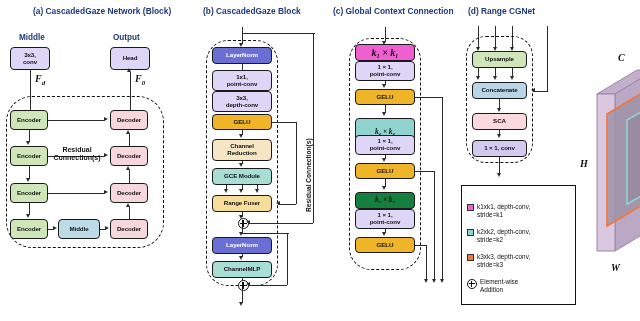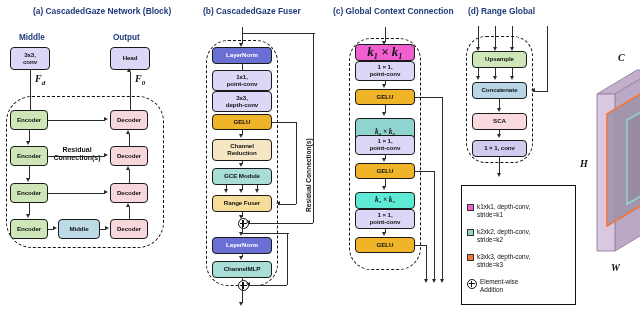--- a/index.html
+++ b/index.html
@@ -36,23 +36,23 @@
   .lg-plus{width:8px;height:8px;border:1.1px solid #111;border-radius:50%;position:relative;flex:none;margin-top:1px;}
   .lg-plus:before{content:"";position:absolute;left:1px;top:2.9px;width:5.6px;height:1.1px;background:#111;}
   .lg-plus:after{content:"";position:absolute;top:1px;left:2.9px;width:1.1px;height:5.6px;background:#111;}
   .tensor{position:absolute;}
   .tlbl{position:absolute;font-family:"Liberation Serif",serif;font-style:italic;font-weight:bold;font-size:10px;color:#111;}
 </style>
 </head>
 <body>
 
 <div class="panel-title" style="left:33px;top:6px;">(a) CascadedGaze Network (Block)</div>
-<div class="panel-title" style="left:203px;top:6px;">(b) CascadedGaze Fuser</div>
+<div class="panel-title" style="left:203px;top:6px;">(b) CascadedGaze Block</div>
 <div class="panel-title" style="left:333px;top:6px;">(c) Global Context Connection</div>
-<div class="panel-title" style="left:468px;top:6px;">(d) Range Global</div>
+<div class="panel-title" style="left:468px;top:6px;">(d) Range CGNet</div>
 
 <div class="sec-label" style="left:19px;top:33px;">Middle</div>
 <div class="sec-label" style="left:113px;top:33px;">Output</div>
 
 <div class="blk" style="left:10px;top:47px;width:40px;height:23px;background:#ddd6f6;">
   <span style="white-space:pre-line">3x3,
 conv</span>
 </div>
 <div class="blk" style="left:110px;top:47px;width:40px;height:23px;background:#ddd6f6;">
   <span>Head</span>
@@ -208,21 +208,21 @@
 <div class="arw arw-l" style="left:246px;top:282px;"></div>
 
 <div class="vert-rot" style="left:305px;top:212px;">Residual Connection(s)</div>
 
 <div class="ln lnv" style="left:384.5px;top:27px;height:15px;"></div>
 <div class="arw arw-d" style="left:382px;top:41px;"></div>
 
 <div class="dash" style="left:349px;top:38px;width:72px;height:232px;border-radius:22px;"></div>
 
 <div class="blk" style="left:355px;top:44px;width:60px;height:17px;background:#ef5fd0;">
-  <span style="font-family:'Liberation Serif',serif;font-style:italic;font-size:13px;">k₁ × k₁</span>
+  <span style="font-family:'Liberation Serif',serif;font-style:italic;font-size:10px;">k₁ × k₁</span>
 </div>
 <div class="blk" style="left:355px;top:61px;width:60px;height:20px;background:#ddd6f6;">
     <span style="white-space:pre-line">1 × 1,
 point-conv</span>
   </div>
 <div class="blk" style="left:355px;top:89px;width:60px;height:16px;background:#f0b429;">
     <span>GELU</span>
   </div>
 <div class="ln lnv" style="left:384.5px;top:81px;height:4px;"></div>
 <div class="arw arw-d" style="left:382px;top:84px;"></div>
@@ -235,21 +235,21 @@
 point-conv</span>
   </div>
 <div class="blk" style="left:355px;top:163px;width:60px;height:16px;background:#f0b429;">
     <span>GELU</span>
   </div>
 <div class="ln lnv" style="left:384.5px;top:105px;height:8px;"></div>
 <div class="arw arw-d" style="left:382px;top:112px;"></div>
 <div class="ln lnv" style="left:384.5px;top:155px;height:4px;"></div>
 <div class="arw arw-d" style="left:382px;top:158px;"></div>
 
-<div class="blk" style="left:355px;top:192px;width:60px;height:17px;background:#5eead4;">
+<div class="blk" style="left:355px;top:192px;width:60px;height:17px;background:#15803d;">
   <span style="font-family:'Liberation Serif',serif;font-style:italic;font-size:7.4px;">k₃ × k₃</span>
 </div>
 <div class="blk" style="left:355px;top:209px;width:60px;height:20px;background:#ddd6f6;">
     <span style="white-space:pre-line">1 × 1,
 point-conv</span>
   </div>
 <div class="blk" style="left:355px;top:237px;width:60px;height:16px;background:#f0b429;">
     <span>GELU</span>
   </div>
 <div class="ln lnv" style="left:384.5px;top:179px;height:8px;"></div>

